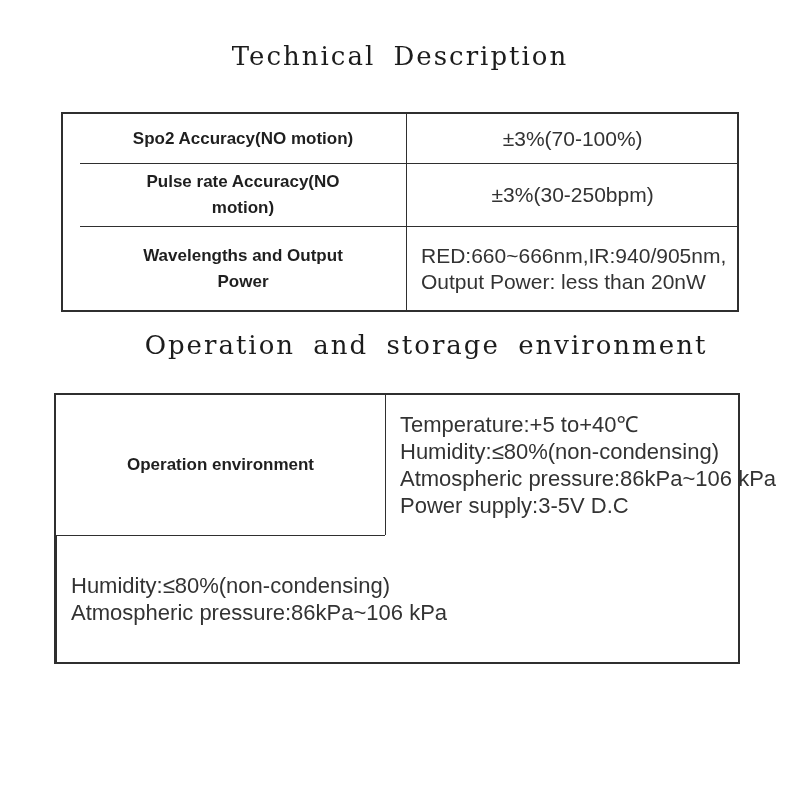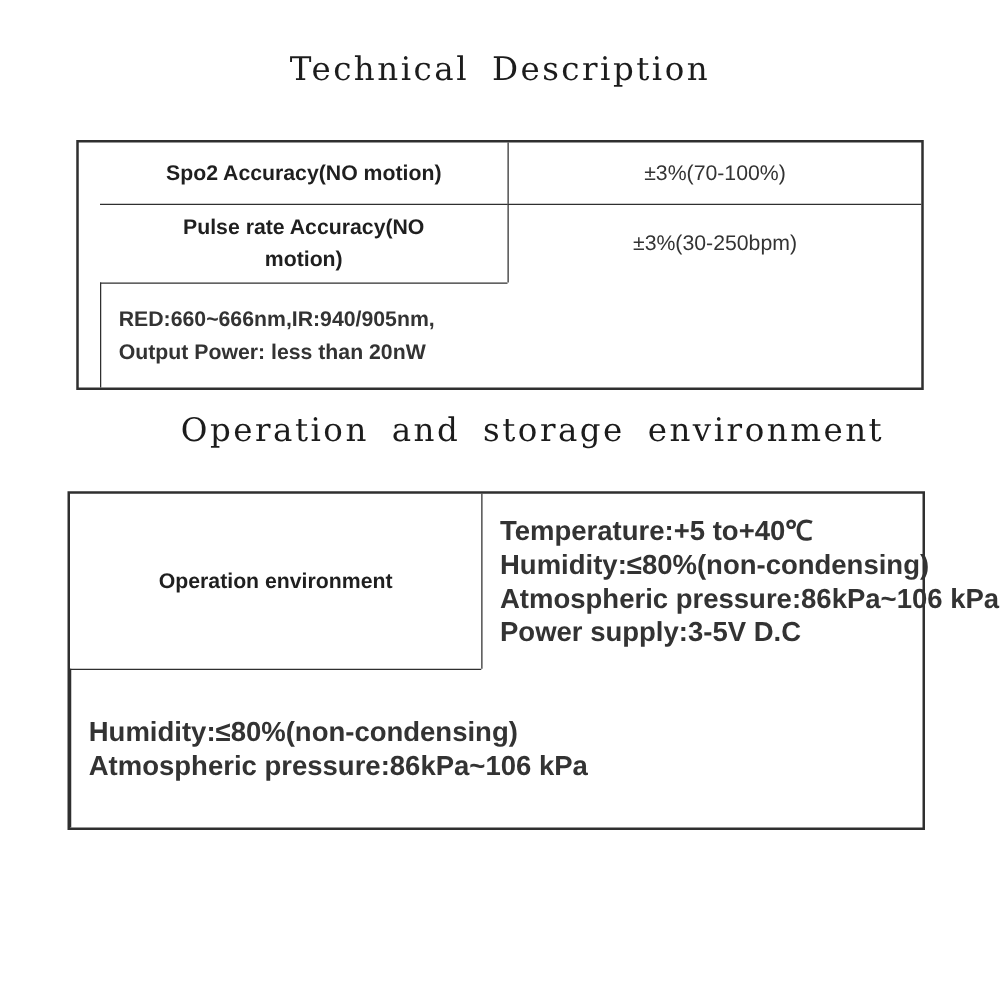--- a/index.html
+++ b/index.html
@@ -62,51 +62,51 @@
     align-items: center;
     text-align: center;
     font-weight: 700;
     font-size: 17px;
     line-height: 26px;
     color: #1f1f1f;
     padding-left: 44px;
     padding-right: 44px;
   }
   .value-cell {
-    font-size: 17px;
+    font-size: 21px;
     line-height: 26px;
     color: #333333;
   }
   .value-center {
     align-items: center;
     text-align: center;
   }
   .value-left {
     align-items: flex-start;
     text-align: center;
     padding-left: 14px;
-    font-weight: bold;
   }
   #environment-table .value-cell { line-height: 27px; font-size: 22px; }
   .value-line { white-space: nowrap; }
 </style>
 </head>
 <body>
 
 <div class="page">
 
   <div class="doc-title" id="title-technical">Technical Description</div>
 
   <div class="spec-table" id="technical-table">
     <div class="cell col1 row1 label-cell">Spo2 Accuracy(NO motion)</div>
     <div class="cell col2 row1 value-cell value-center">±3%(70-100%)</div>
 
     <div class="cell col1 label-cell">Pulse rate Accuracy(NO motion)</div>
     <div class="cell col2 value-cell value-center">±3%(30-250bpm)</div>
 
+    <div class="cell col1 label-cell">Wavelengths and Output Power</div>
     <div class="cell col2 value-cell value-left">
       <div class="value-line">RED:660~666nm,IR:940/905nm,</div>
       <div class="value-line">Output Power: less than 20nW</div>
     </div>
   </div>
 
   <div class="doc-title" id="title-environment">Operation and storage environment</div>
 
   <div class="spec-table" id="environment-table">
     <div class="cell col1 row1 label-cell">Operation environment</div>

